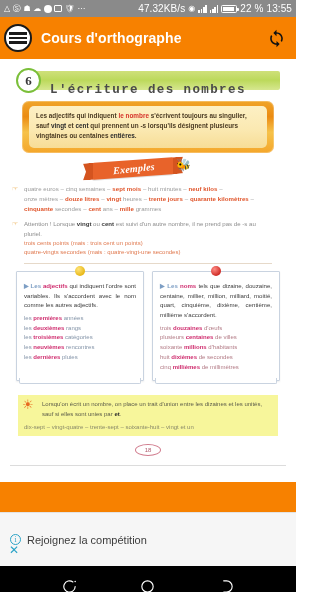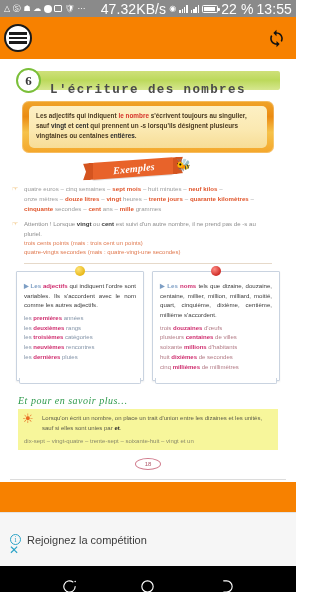--- a/index.html
+++ b/index.html
@@ -18,21 +18,21 @@
   }
   .sb-left{ display:flex; align-items:center; gap:2.5px; }
   .sb-ico{ font-size:8px; line-height:1; display:inline-block; }
   .sb-circle{
     width:8px;height:8px;border-radius:50%;background:#fff;display:inline-block;
   }
   .sb-sq{
     width:8px;height:7px;border:1px solid #fff;display:inline-block;border-radius:1px;
   }
   .sb-right{ margin-left:auto; display:flex; align-items:center; gap:3px; }
-  .sb-speed{ font-size:14px; }
+  .sb-speed{ font-size:10px; }
   .bars{ display:inline-flex; align-items:flex-end; gap:.7px; height:8px; }
   .bars i{ width:1.6px; background:#fff; display:block; }
   .bars i:nth-child(1){height:2.5px}
   .bars i:nth-child(2){height:4px}
   .bars i:nth-child(3){height:5.5px}
   .bars i:nth-child(4){height:7.5px}
   .batt{
     width:16px;height:8px;border:1px solid #fff;border-radius:1.5px;
     position:relative; display:inline-block;
   }
@@ -261,20 +261,21 @@
     <span class="sb-speed">13:55</span>
   </div>
 </div>
 
 <div class="appbar">
   <div class="menu-btn">
     <span></span>
     <span></span>
     <span></span>
   </div>
+  <div class="app-title">Cours d'orthographe</div>
   <div class="refresh-btn">
     <svg width="19" height="19" viewBox="0 0 24 24" fill="#111">
       <path d="M12 4V1L8 5l4 4V6c3.3 0 6 2.7 6 6 0 1-.3 2-.7 2.8l1.5 1.5C19.6 15.1 20 13.6 20 12c0-4.4-3.6-8-8-8zm0 14c-3.3 0-6-2.7-6-6 0-1 .3-2 .7-2.8L5.2 7.7C4.4 8.9 4 10.4 4 12c0 4.4 3.6 8 8 8v3l4-4-4-4v3z"></path>
     </svg>
   </div>
 </div>
 
 <div class="sheet">
 
   <div class="title-row">
@@ -332,21 +333,20 @@
         <div><span>plusieurs </span><b>centaines</b><span> de villes</span></div>
         <div><span>soixante </span><b>millions</b><span> d'habitants</span></div>
         <div><span>huit </span><b>dixièmes</b><span> de secondes</span></div>
         <div><span>cinq </span><b>millièmes</b><span> de millimètres</span></div>
       </div>
     </div>
 
   </div>
 
   <div class="savoir">
-    <div class="savoir-title">Et pour en savoir plus…</div>
     <div class="savoir-box">
       <div class="sun">☀</div>
       <p><span>Lorsqu'on écrit un nombre, on place un trait d'union entre les dizaines et les unités, sauf si elles sont unies par </span><b>et</b><span>.</span></p>
       <div class="savoir-ex">dix-sept – vingt-quatre – trente-sept – soixante-huit – vingt et un</div>
     </div>
   </div>
 
   <div class="pagenum">18</div>
   <div class="sheet-bottom-rule"></div>
 </div>

